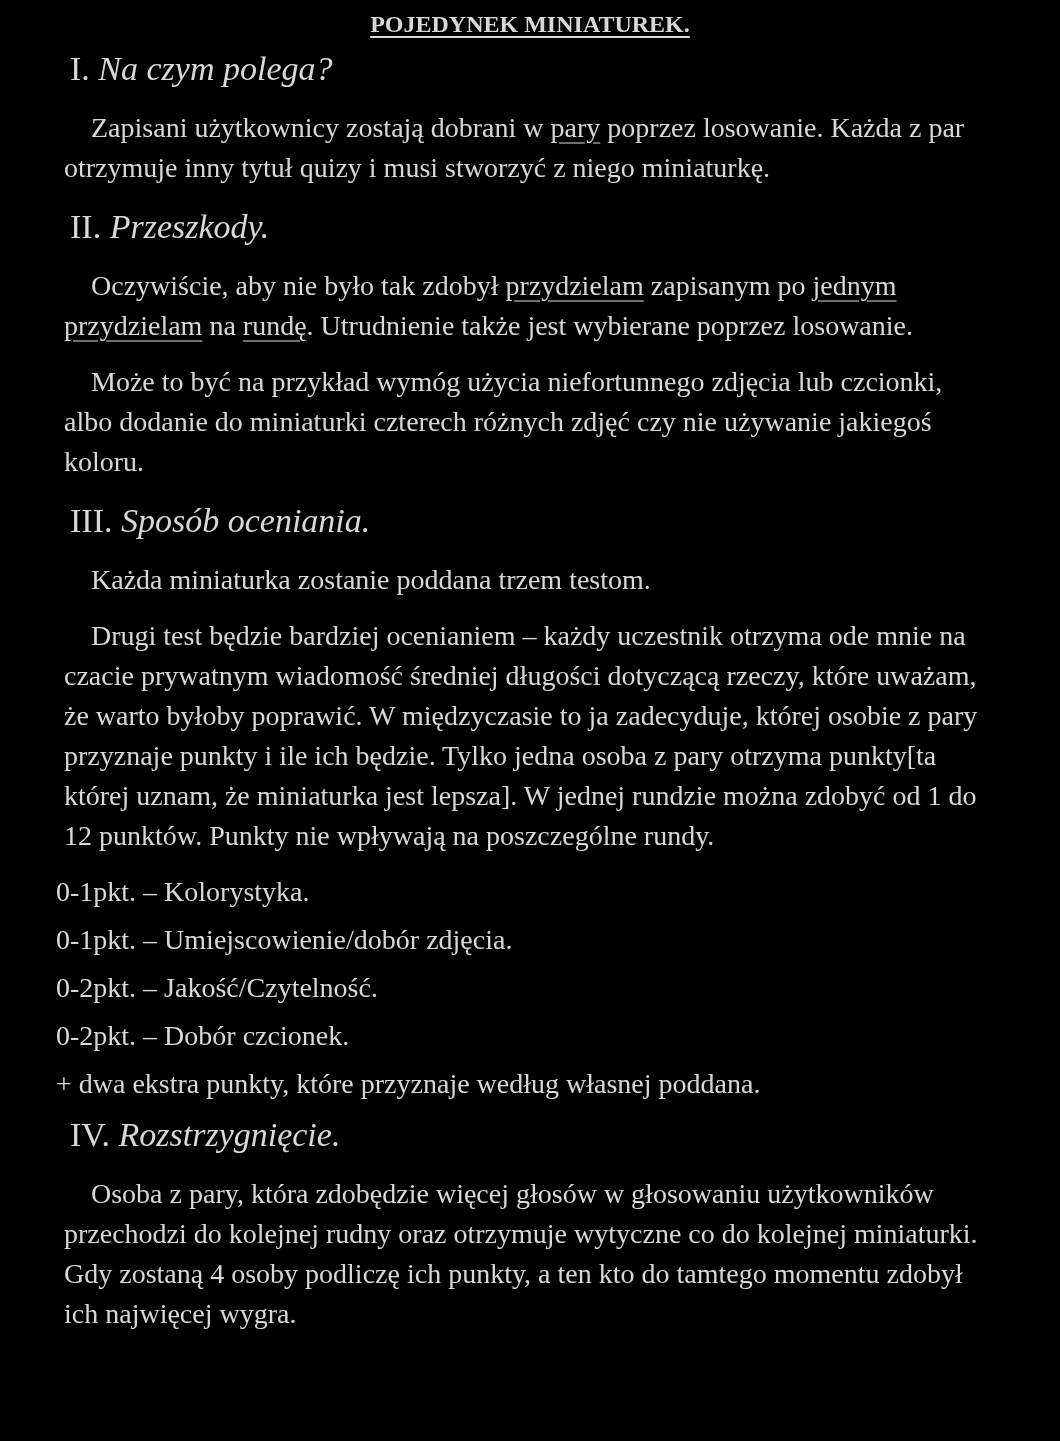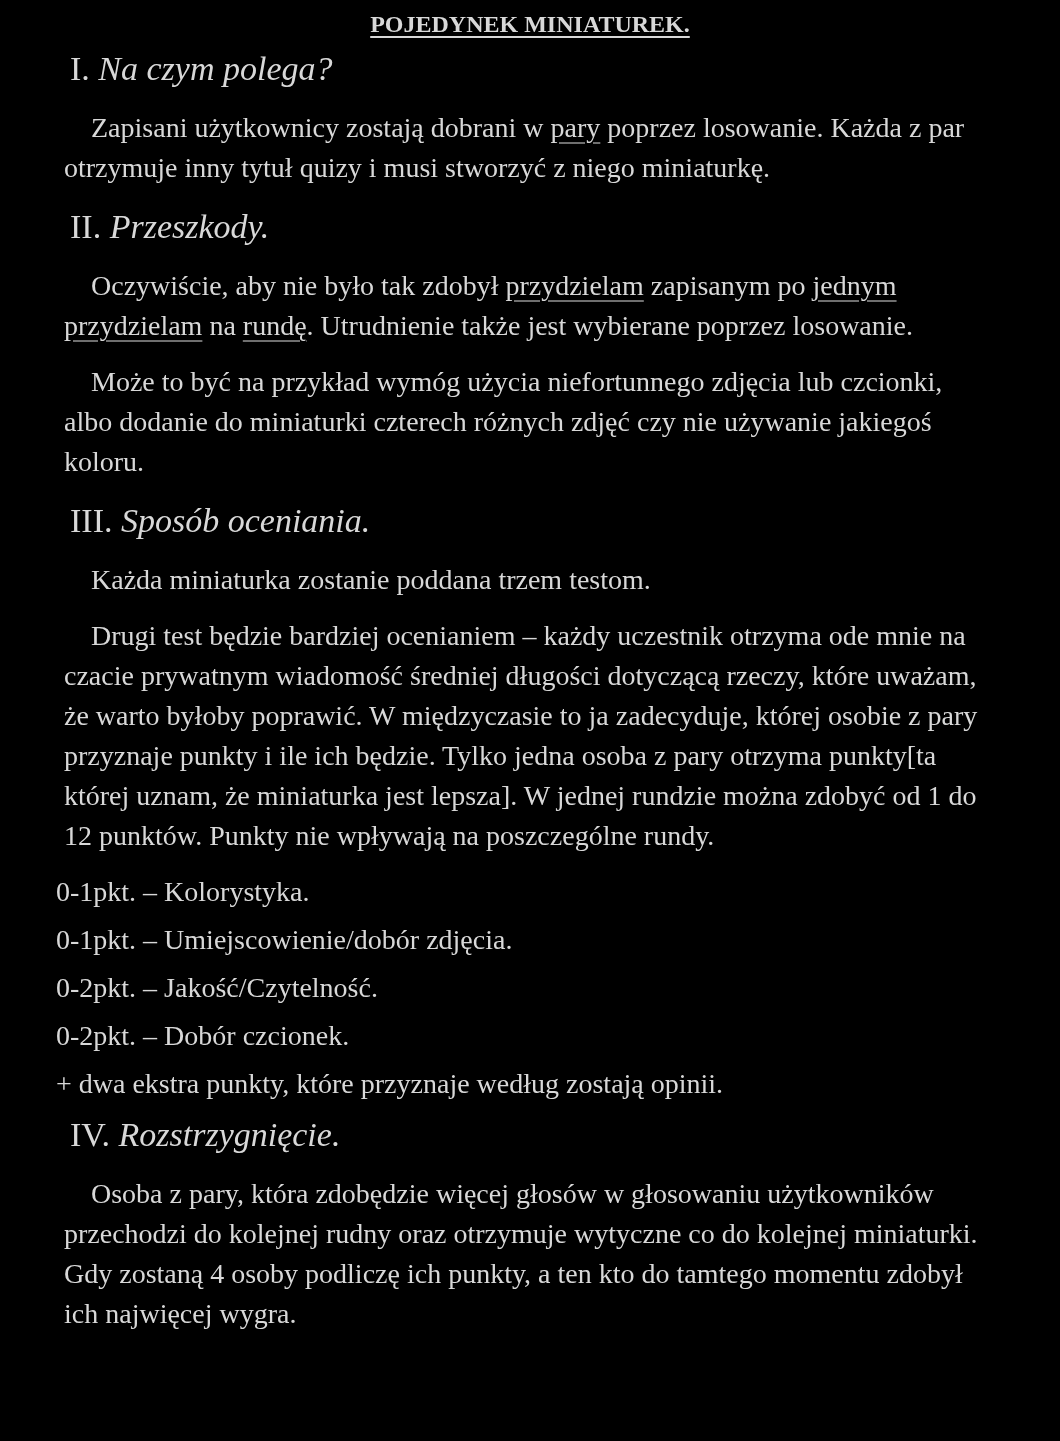--- a/index.html
+++ b/index.html
@@ -76,18 +76,18 @@
   <p class="body-par"><span>Oczywiście, aby nie było tak zdobył </span><span class="sc">przydzielam</span><span> zapisanym po </span><span class="sc">jednym</span><span> </span><span class="sc">przydzielam</span><span> na </span><span class="sc">rundę</span><span>. Utrudnienie także jest wybierane poprzez losowanie.</span></p>
   <p class="body-par"><span>Może to być na przykład wymóg użycia niefortunnego zdjęcia lub czcionki, albo dodanie do miniaturki czterech różnych zdjęć czy nie używanie jakiegoś koloru.</span></p>
 
   <div class="section-heading"><span class="numeral">III.</span><span>&nbsp;</span><span class="heading-text">Sposób oceniania.</span></div>
   <p class="body-par"><span>Każda miniaturka zostanie poddana trzem testom.</span></p>
   <p class="body-par"><span>Drugi test będzie bardziej ocenianiem – każdy uczestnik otrzyma ode mnie na czacie prywatnym wiadomość średniej długości dotyczącą rzeczy, które uważam, że warto byłoby poprawić. W międzyczasie to ja zadecyduje, której osobie z pary przyznaje punkty i ile ich będzie. Tylko jedna osoba z pary otrzyma punkty[ta której uznam, że miniaturka jest lepsza]. W jednej rundzie można zdobyć od 1 do 12 punktów. Punkty nie wpływają na poszczególne rundy.</span></p>
   <p class="list-line">0-1pkt. – Kolorystyka.</p>
   <p class="list-line">0-1pkt. – Umiejscowienie/dobór zdjęcia.</p>
   <p class="list-line">0-2pkt. – Jakość/Czytelność.</p>
   <p class="list-line">0-2pkt. – Dobór czcionek.</p>
-  <p class="list-line">+ dwa ekstra punkty, które przyznaje według zostają opinii.</p>
+  <p class="list-line">+ dwa ekstra punkty, które przyznaje według własnej poddana.</p>
 
   <div class="section-heading"><span class="numeral">IV.</span><span>&nbsp;</span><span class="heading-text">Rozstrzygnięcie.</span></div>
   <p class="body-par"><span>Osoba z pary, która zdobędzie więcej głosów w głosowaniu użytkowników przechodzi do kolejnej rudny oraz otrzymuje wytyczne co do kolejnej miniaturki. Gdy zostaną 4 osoby podliczę ich punkty, a ten kto do tamtego momentu zdobył ich najwięcej wygra.</span></p>
 
 </div>
 
 </body></html>

